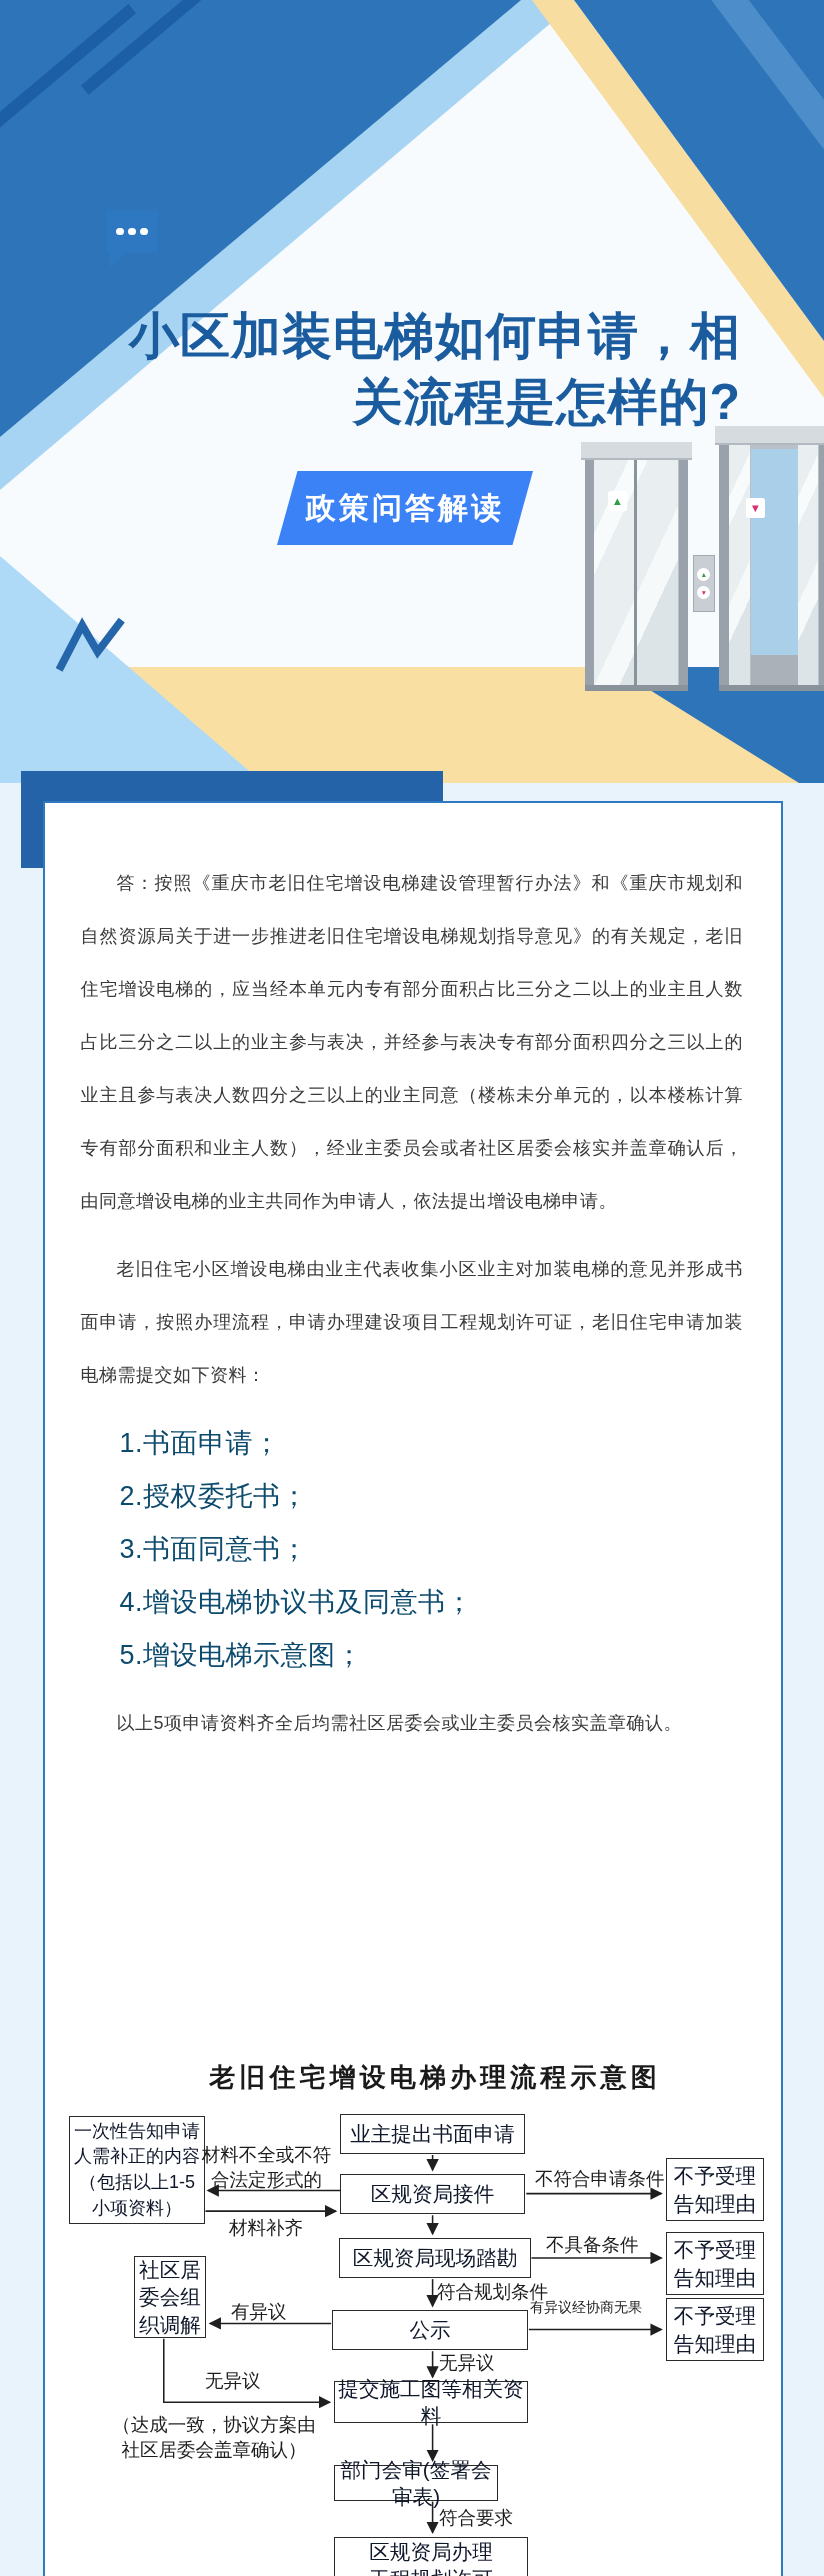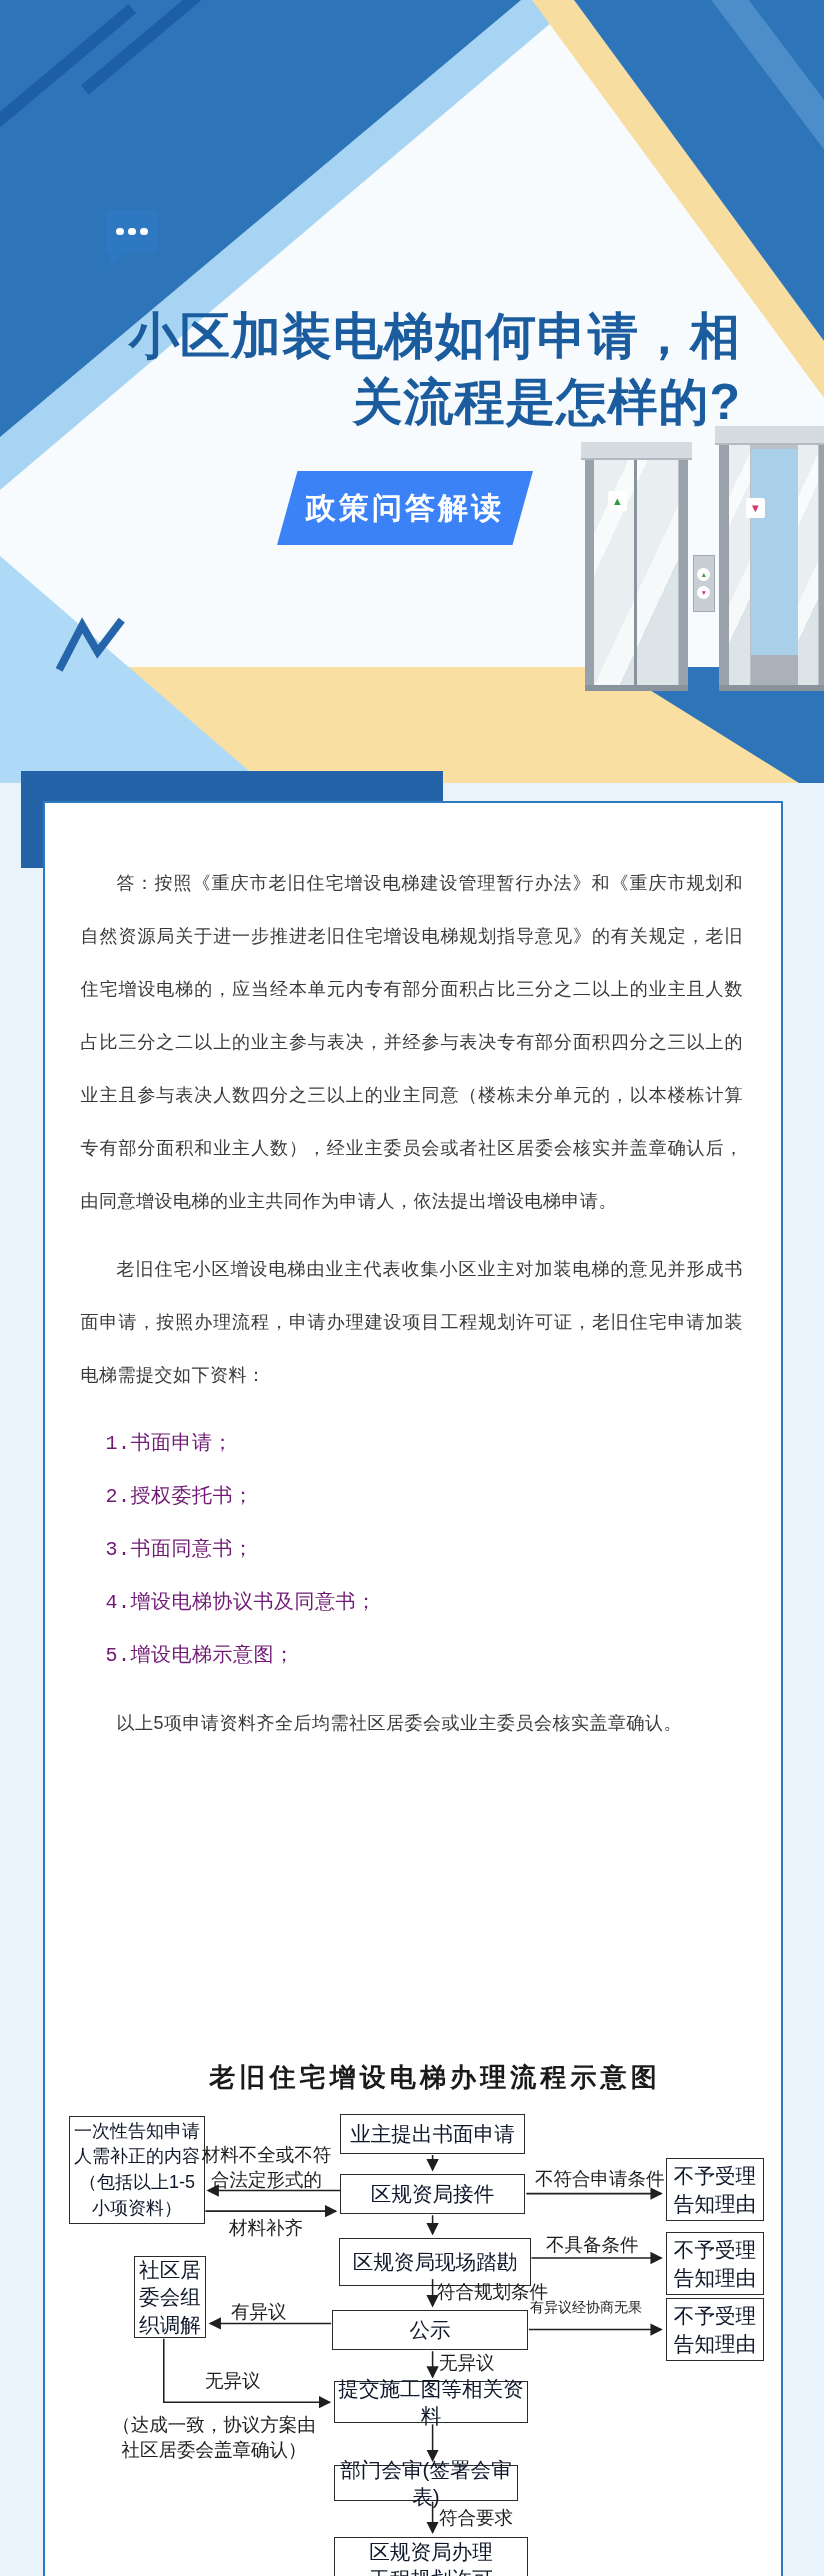--- a/index.html
+++ b/index.html
@@ -53,21 +53,21 @@
     display:flex;flex-direction:column;align-items:center;justify-content:center;gap:5.2px;}
   .panel .btn{width:13.4px;height:13.4px;border-radius:50%;background:#fff;display:flex;align-items:center;justify-content:center;font-size:6.7px;}
   .panel .btn.up{color:#2f9e44;}
   .panel .btn.down{color:#d6336c;}
 
   
   .accent-bar{position:absolute;left:20.6px;top:771px;width:422px;height:97px;background:#2563a8;z-index:1;}
   .card{position:absolute;left:43px;top:801px;width:740px;height:2155px;box-sizing:border-box;
     background:#fff;border:2.6px solid #2e79c2;z-index:2;padding:39px 23px 0 20.6px;}
   .card p{margin:15px;font-size:18px;line-height:53px;color:#3a3a3a;text-align:justify;text-indent:2em;letter-spacing:0.5px;}
-  .card .li{font-size:20px;line-height:53px;color:#701a75;text-indent:2em;letter-spacing:0.5px;font-family:Liberation Mono, monospace;}
+  .card .li{font-size:27px;line-height:53px;color:#0c4a6e;text-indent:2em;letter-spacing:0.5px;}
   .fc-title{position:absolute;left:175px;top:2060px;width:520px;text-align:center;z-index:3;
     font-family:"Liberation Serif",serif;font-weight:700;font-size:26px;color:#1a1a1a;letter-spacing:4.1px;}
   .fc-box{position:absolute;z-index:3;border:1.5px solid #2b2b2b;background:#fff;box-sizing:border-box;
     display:flex;align-items:center;justify-content:center;text-align:center;
     font-size:20.6px;line-height:1.32;color:#0f172a;white-space:pre-line;}
   .fc-label{position:absolute;z-index:3;font-size:18.5px;color:#1d1d1d;white-space:nowrap;}
   .fc-label.multi{white-space:pre-line;text-align:center;}
   #fc-arrows{position:absolute;left:0;top:2035px;z-index:3;}
 </style>
 </head>
@@ -155,24 +155,24 @@
       <div class="li">4.增设电梯协议书及同意书；</div>
       <div class="li">5.增设电梯示意图；</div>
     </div>
     <p>以上5项申请资料齐全后均需社区居委会或业主委员会核实盖章确认。</p>
   </div>
 
   <div class="fc-title">老旧住宅增设电梯办理流程示意图</div>
 
   <div class="fc-box" style="left:340px;top:2114px;width:185px;height:40px;">业主提出书面申请</div>
   <div class="fc-box" style="left:340px;top:2174px;width:185px;height:40px;">区规资局接件</div>
-  <div class="fc-box" style="left:339px;top:2238px;width:192px;height:48px;">区规资局现场踏勘</div>
+  <div class="fc-box" style="left:339px;top:2238px;width:192px;height:40px;">区规资局现场踏勘</div>
   <div class="fc-box" style="left:332px;top:2310px;width:196px;height:40px;">公示</div>
   <div class="fc-box" style="left:334px;top:2381px;width:194px;height:42px;">提交施工图等相关资料</div>
-  <div class="fc-box" style="left:334px;top:2465px;width:184px;height:36px;">部门会审(签署会审表)</div>
+  <div class="fc-box" style="left:334px;top:2465px;width:164px;height:36px;">部门会审(签署会审表)</div>
   <div class="fc-box" style="left:334px;top:2537px;width:194px;height:56px;">区规资局办理
 工程规划许可</div>
 
   <div class="fc-box" style="left:69px;top:2116px;width:136px;height:108px;font-size:18px;line-height:1.42;">一次性告知申请
 人需补正的内容
 （包括以上1-5
 小项资料）</div>
   <div class="fc-box" style="left:134px;top:2256px;width:72px;height:82px;">社区居
 委会组
 织调解</div>

